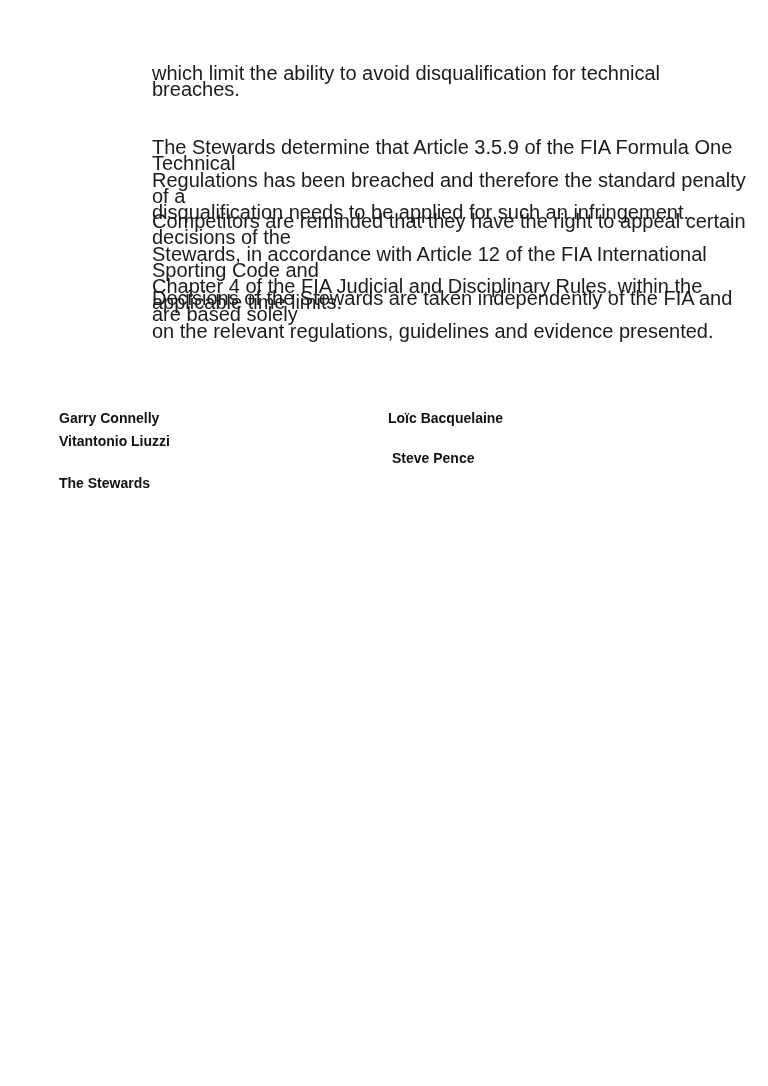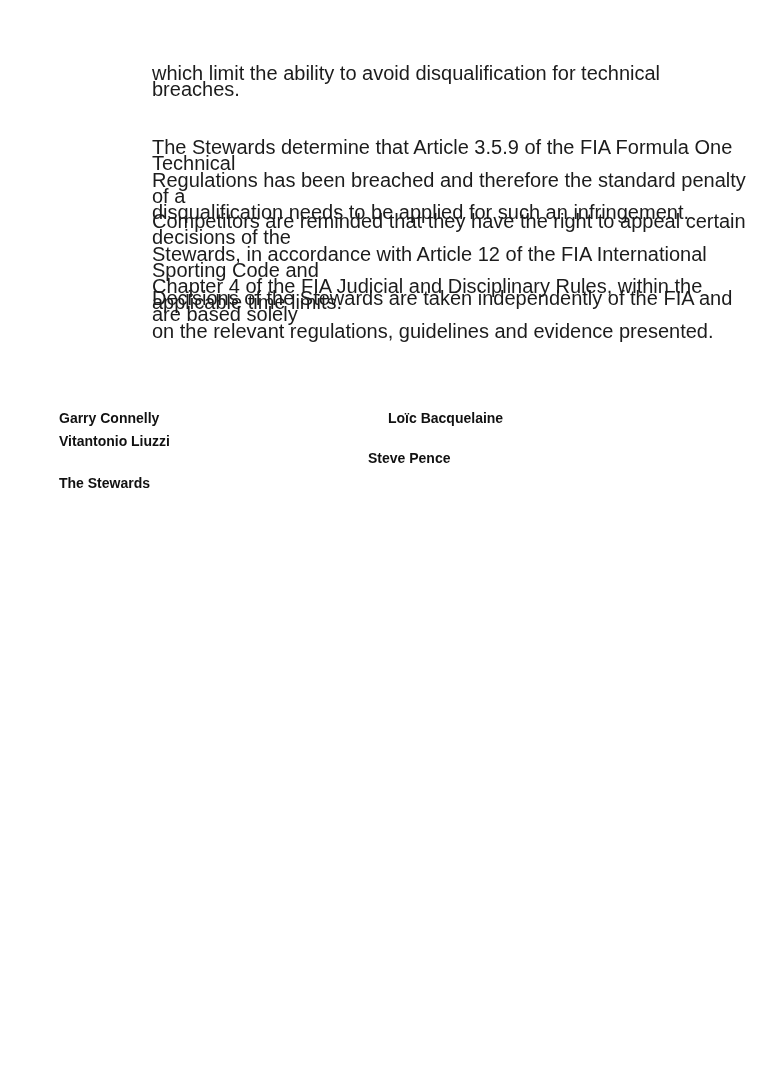--- a/index.html
+++ b/index.html
@@ -52,17 +52,17 @@
 
   <div class="para" style="top:290px">Decisions of the Stewards are taken independently of the FIA and are based solely
 on the relevant regulations, guidelines and evidence presented.</div>
 
   <div class="sig" style="top:410px; left:59px">Garry Connelly</div>
 
   <div class="sig" style="top:410px; left:388px">Loïc Bacquelaine</div>
 
   <div class="sig" style="top:433px; left:59px">Vitantonio Liuzzi</div>
 
-  <div class="sig" style="top:450px; left:368px">Steve Pence</div>
+  <div class="sig" style="top:450px; left:392px">Steve Pence</div>
 
   <div class="sig" style="top:475px; left:59px">The Stewards</div>
 
 </div>
 
 </body></html>

